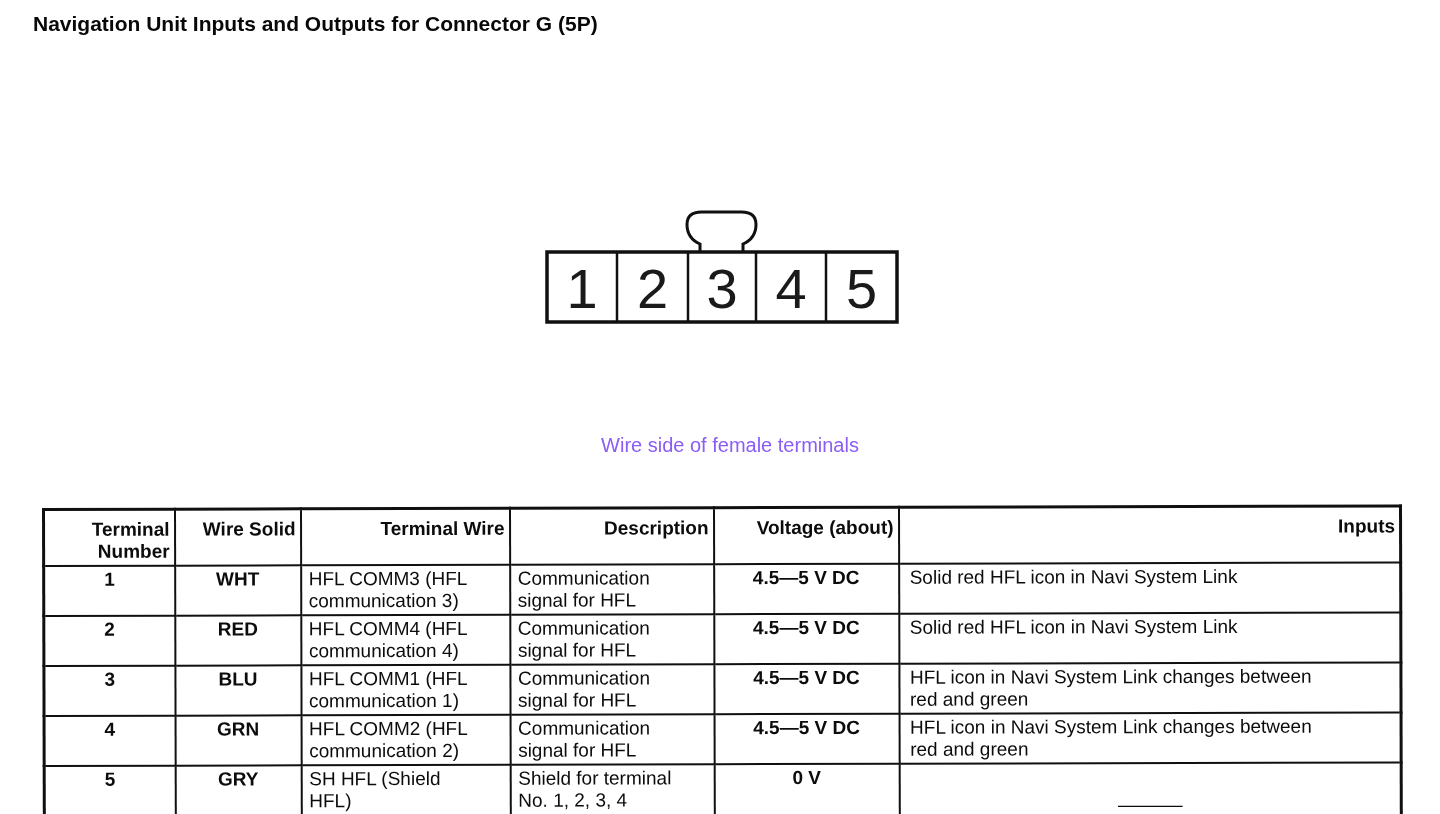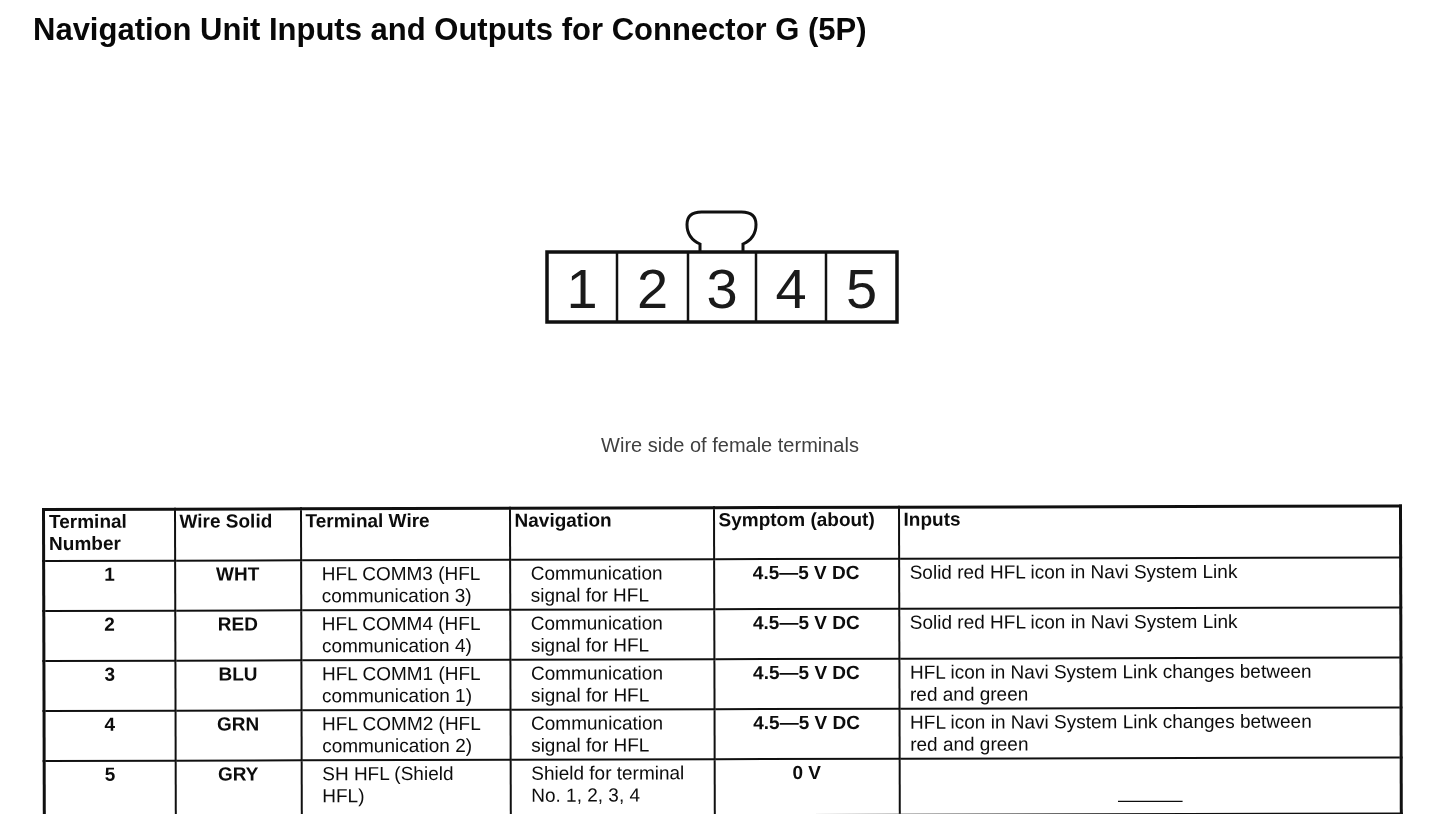--- a/index.html
+++ b/index.html
@@ -7,37 +7,37 @@
     width: 1440px; height: 814px;
     background: #ffffff;
     position: relative;
     overflow: hidden;
     font-family: "Liberation Sans", sans-serif;
     color: #0c0c0c;
   }
   .page-title {
     position: absolute;
     left: 33px; top: 12px;
-    font-size: 31px;
+    font-size: 21px;
     font-weight: bold;
     letter-spacing: 0px;
     color: #080808;
   }
   .connector-wrap {
     position: absolute;
     left: 540px; top: 205px;
     width: 360px; height: 120px;
   }
   .connector-caption {
     position: absolute;
     left: 470px; top: 434px;
     width: 520px;
     text-align: center;
     font-size: 20px;
-    color: #404040;
+    color: #8b5cf6;
   }
   table.io-table {
     position: absolute;
     left: 42px; top: 508px;
     width: 1357px;
     border-collapse: collapse;
     table-layout: fixed;
     border: 3px solid #101010;
     transform: rotate(-0.15deg);
     transform-origin: 0 0;
@@ -46,31 +46,31 @@
     border: 2px solid #101010;
     vertical-align: top;
     white-space: pre-line;
     font-size: 19px;
     line-height: 22px;
     padding: 2px 4px;
     overflow: hidden;
   }
   .io-table th {
     font-weight: bold;
-    text-align: left;
-    padding-top: 0;
+    text-align: right;
+    padding-top: 8px;
   }
   .io-table thead tr { height: 51px; }
   .io-table tbody tr:nth-child(1) { height: 48px; }
   .io-table tbody tr:nth-child(2) { height: 47px; }
   .io-table tbody tr:nth-child(3) { height: 47px; }
   .io-table tbody tr:nth-child(4) { height: 46px; }
   .io-table tbody tr:nth-child(5) { height: 51px; }
   .io-table td.c { text-align: center; font-weight: bold; }
-  .io-table td.l { text-align: left; padding-left: 20px; }
+  .io-table td.l { text-align: left; padding-left: 7px; }
   .io-table td.sym { padding-left: 10px; }
   .io-table td.dashcell { text-align: center; font-weight: normal; }
   .dash-stretch {
     display: inline-block;
     transform: scaleX(3.4);
     transform-origin: center;
     margin-top: 6px;
   }
   svg text.pin {
     font-family: "Liberation Sans", sans-serif;
@@ -111,22 +111,22 @@
     <col style="width:204px">
       <col style="width:185px">
       <col style="width:502px">
   </colgroup>
   <thead>
     <tr>
       <th>Terminal
 Number</th>
       <th>Wire Solid</th>
       <th>Terminal Wire</th>
-      <th>Navigation</th>
-      <th>Symptom (about)</th>
+      <th>Description</th>
+      <th>Voltage (about)</th>
       <th>Inputs</th>
     </tr>
   </thead>
   <tbody>
     <tr>
       <td class="c">1</td>
       <td class="c">WHT</td>
       <td class="l">HFL COMM3 (HFL
 communication 3)</td>
       <td class="l">Communication

